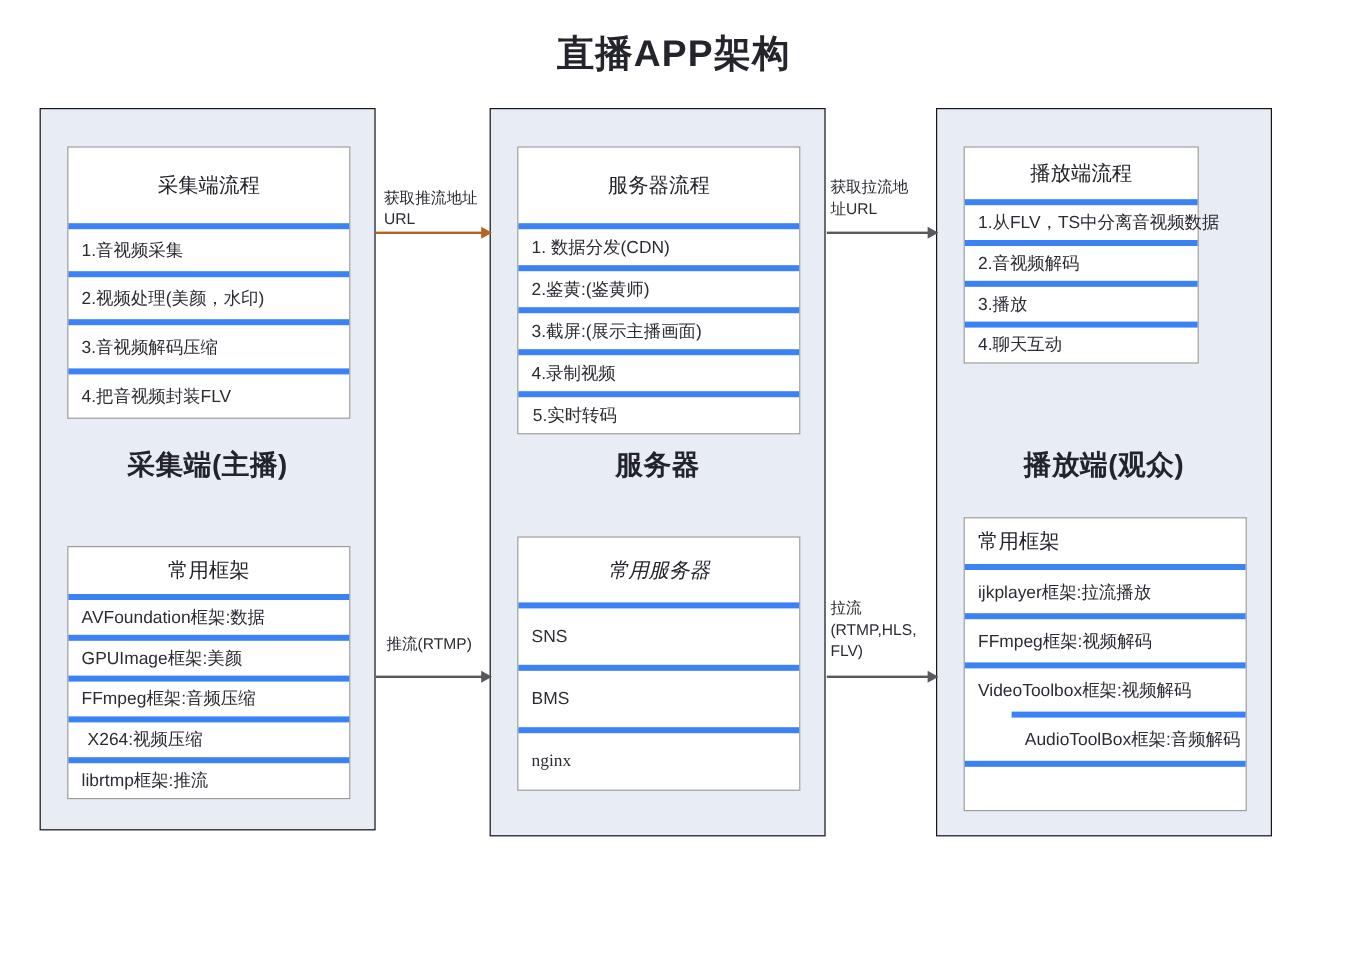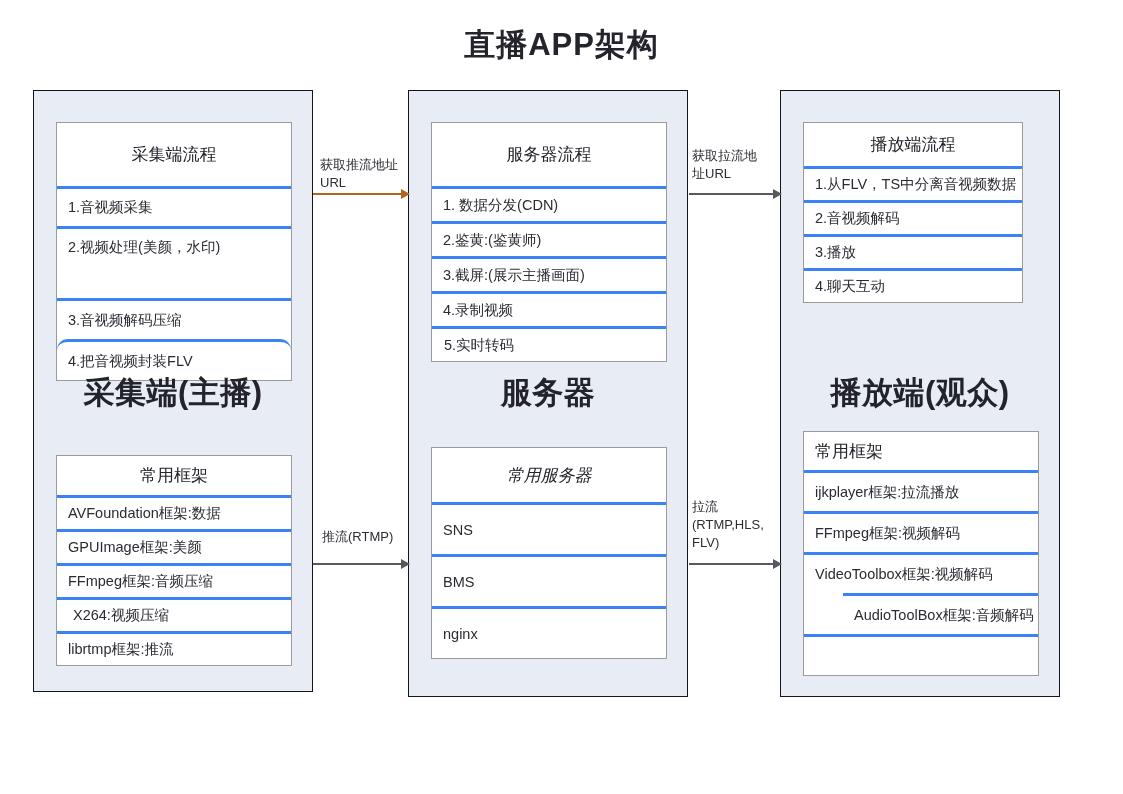--- a/index.html
+++ b/index.html
@@ -39,35 +39,35 @@
   #panel-capture  { left: 33px;  top: 90px; width: 280px; height: 602px; }
   #panel-server   { left: 408px; top: 90px; width: 280px; height: 607px; }
   #panel-player   { left: 780px; top: 90px; width: 280px; height: 607px; }
 
   
   .panel-heading {
     position: absolute;
     left: 0;
     width: 100%;
     text-align: center;
-    font-size: 31px;
+    font-size: 23px;
     font-weight: bold;
     color: #23232b;
     letter-spacing: 0.5px;
   }
 
   
   .tbl {
     position: absolute;
     background: #ffffff;
     border: 1px solid #9b9b9b;
     box-sizing: border-box;
   }
   .tbl .row {
-    border-top: 3px solid #3b82f6;
+    border-top: 5px solid #3b82f6;
     box-sizing: border-box;
     display: flex;
     align-items: center;
     padding: 0 11px;
     font-size: 14.5px;
     color: #2b2b33;
     white-space: nowrap;
   }
   .tbl .row:first-child { border-top: none; }
   .tbl .hdr {
@@ -111,22 +111,22 @@
 <body>
 
 <div id="page-title">直播APP架构</div>
 
 <div class="panel" id="panel-capture">
 
   <div class="tbl" style="left:22px; top:31px; width:236px;">
     <div class="row hdr" style="height:63px;">采集端流程</div>
     <div class="row" style="height:40px;">1.音视频采集</div>
     <div class="row" style="height:40px;">2.视频处理(美颜，水印)</div>
-    <div class="row" style="height:41px;margin-top:32px;">3.音视频解码压缩</div>
-    <div class="row" style="height:41px;border-radius:11px;">4.把音视频封装FLV</div>
+    <div class="row" style="height:41px;">3.音视频解码压缩</div>
+    <div class="row" style="height:41px;">4.把音视频封装FLV</div>
   </div>
 
   <div class="panel-heading" style="top:281px;">采集端(主播)</div>
 
   <div class="tbl" style="left:22px; top:364px; width:236px;">
     <div class="row hdr" style="height:39px;">常用框架</div>
     <div class="row" style="height:34px;">AVFoundation框架:数据</div>
     <div class="row" style="height:34px;">GPUImage框架:美颜</div>
     <div class="row" style="height:34px;">FFmpeg框架:音频压缩</div>
     <div class="row" style="height:34px;padding-left:16px;">X264:视频压缩</div>
@@ -145,28 +145,28 @@
     <div class="row" style="height:35px;">4.录制视频</div>
     <div class="row" style="height:35px;padding-left:12px;">5.实时转码</div>
   </div>
 
   <div class="panel-heading" style="top:281px;">服务器</div>
 
   <div class="tbl" style="left:22px; top:356px; width:236px;">
     <div class="row hdr" style="height:54px;font-style:italic;">常用服务器</div>
     <div class="row" style="height:52px;">SNS</div>
     <div class="row" style="height:52px;">BMS</div>
-    <div class="row" style="height:52px;">nginx</div>
+    <div class="row" style="height:52px;font-family:Liberation Serif, serif;">nginx</div>
   </div>
 
 </div>
 
 <div class="panel" id="panel-player">
 
-  <div class="tbl" style="left:22px; top:31px; width:220px;">
+  <div class="tbl" style="left:22px; top:31px; width:196px;">
     <div class="row hdr" style="height:43px;">播放端流程</div>
     <div class="row" style="height:34px;">1.从FLV，TS中分离音视频数据</div>
     <div class="row" style="height:34px;">2.音视频解码</div>
     <div class="row" style="height:34px;">3.播放</div>
     <div class="row" style="height:34px;">4.聊天互动</div>
   </div>
 
   <div class="panel-heading" style="top:281px;">播放端(观众)</div>
 
   <div class="tbl" style="left:22px; top:340px; width:236px;">

